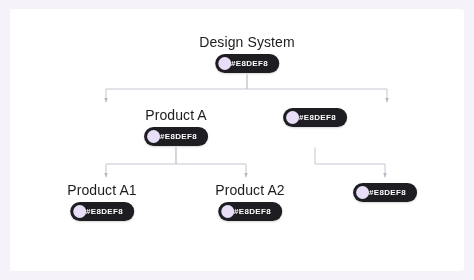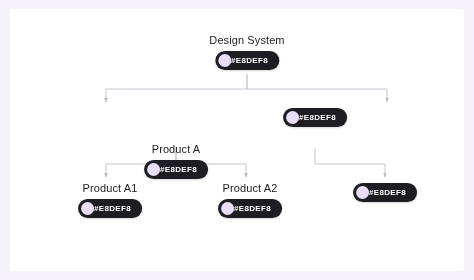--- a/index.html
+++ b/index.html
@@ -43,21 +43,21 @@
   }
 
   .node {
     position: absolute;
     transform: translateX(-50%);
     text-align: center;
     white-space: nowrap;
   }
 
   .node-label {
-    font-size: 11px;
+    font-size: 14px;
     color: #1c1b1f;
     line-height: 1;
     margin-bottom: 5px;
     letter-spacing: 0.1px;
   }
 
   .pill {
     display: inline-flex;
     align-items: center;
     background: #1e1d22;
@@ -100,29 +100,29 @@
           <path d="M 166 139 L 166 155 L 236 155 L 236 168" marker-end="url(#arrowhead)"></path>
           <path d="M 305 139 L 305 155 L 375 155 L 375 168" marker-end="url(#arrowhead)"></path>
         </g>
     </svg>
 
     <div id="node-layer">
         <div class="node" style="left: 237px; top: 26px;"><div class="node-label" style="color: rgb(28, 27, 31);">Design System</div><div class="pill" style="background: rgb(30, 29, 34);">
             <span class="swatch" style="background: rgb(232, 222, 248);"></span>
             <span class="pill-text" style="color: rgb(255, 255, 255);">#E8DEF8</span>
           </div></div>
-        <div class="node" style="left: 166px; top: 99px; margin-top: 36px;"><div class="node-label" style="color: rgb(28, 27, 31);">Product A</div><div class="pill" style="background: rgb(30, 29, 34);">
+        <div class="node" style="left: 166px; top: 99px;"><div class="node-label" style="color: rgb(28, 27, 31);">Product A</div><div class="pill" style="background: rgb(30, 29, 34);">
             <span class="swatch" style="background: rgb(232, 222, 248);"></span>
             <span class="pill-text" style="color: rgb(255, 255, 255);">#E8DEF8</span>
           </div></div>
         <div class="node" style="left: 305px; top: 99px;"><div class="pill" style="background: rgb(30, 29, 34);">
             <span class="swatch" style="background: rgb(232, 222, 248);"></span>
             <span class="pill-text" style="color: rgb(255, 255, 255);">#E8DEF8</span>
           </div></div>
-        <div class="node" style="left: 100px; top: 174px;"><div class="node-label" style="color: rgb(28, 27, 31);">Product A1</div><div class="pill" style="background: rgb(30, 29, 34);">
+        <div class="node" style="left: 92px; top: 174px;"><div class="node-label" style="color: rgb(28, 27, 31);">Product A1</div><div class="pill" style="background: rgb(30, 29, 34);">
             <span class="swatch" style="background: rgb(232, 222, 248);"></span>
             <span class="pill-text" style="color: rgb(255, 255, 255);">#E8DEF8</span>
           </div></div>
         <div class="node" style="left: 240px; top: 174px;"><div class="node-label" style="color: rgb(28, 27, 31);">Product A2</div><div class="pill" style="background: rgb(30, 29, 34);">
             <span class="swatch" style="background: rgb(232, 222, 248);"></span>
             <span class="pill-text" style="color: rgb(255, 255, 255);">#E8DEF8</span>
           </div></div>
         <div class="node" style="left: 375px; top: 174px;"><div class="pill" style="background: rgb(30, 29, 34);">
             <span class="swatch" style="background: rgb(232, 222, 248);"></span>
             <span class="pill-text" style="color: rgb(255, 255, 255);">#E8DEF8</span>

